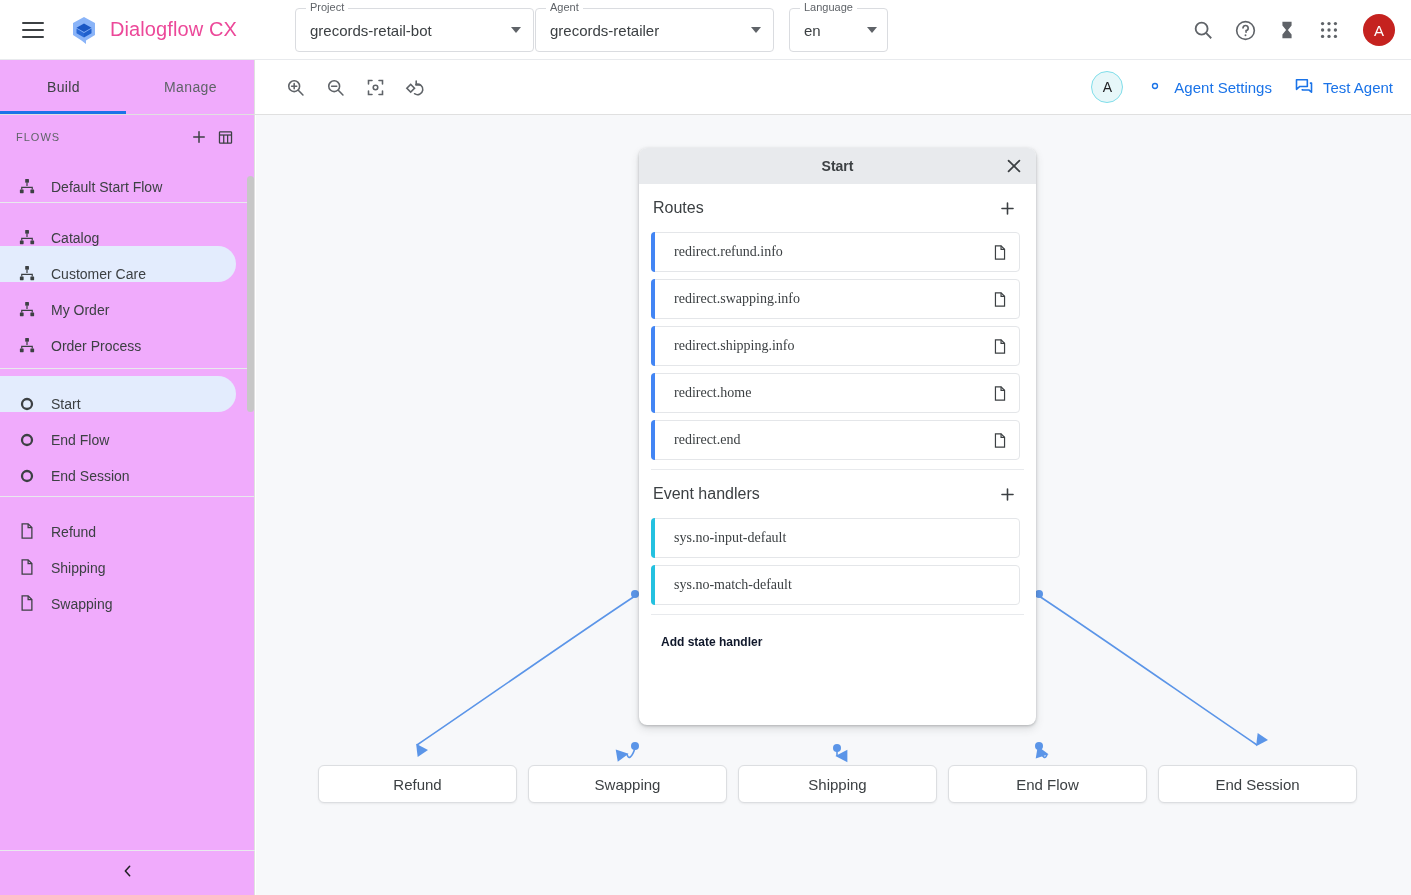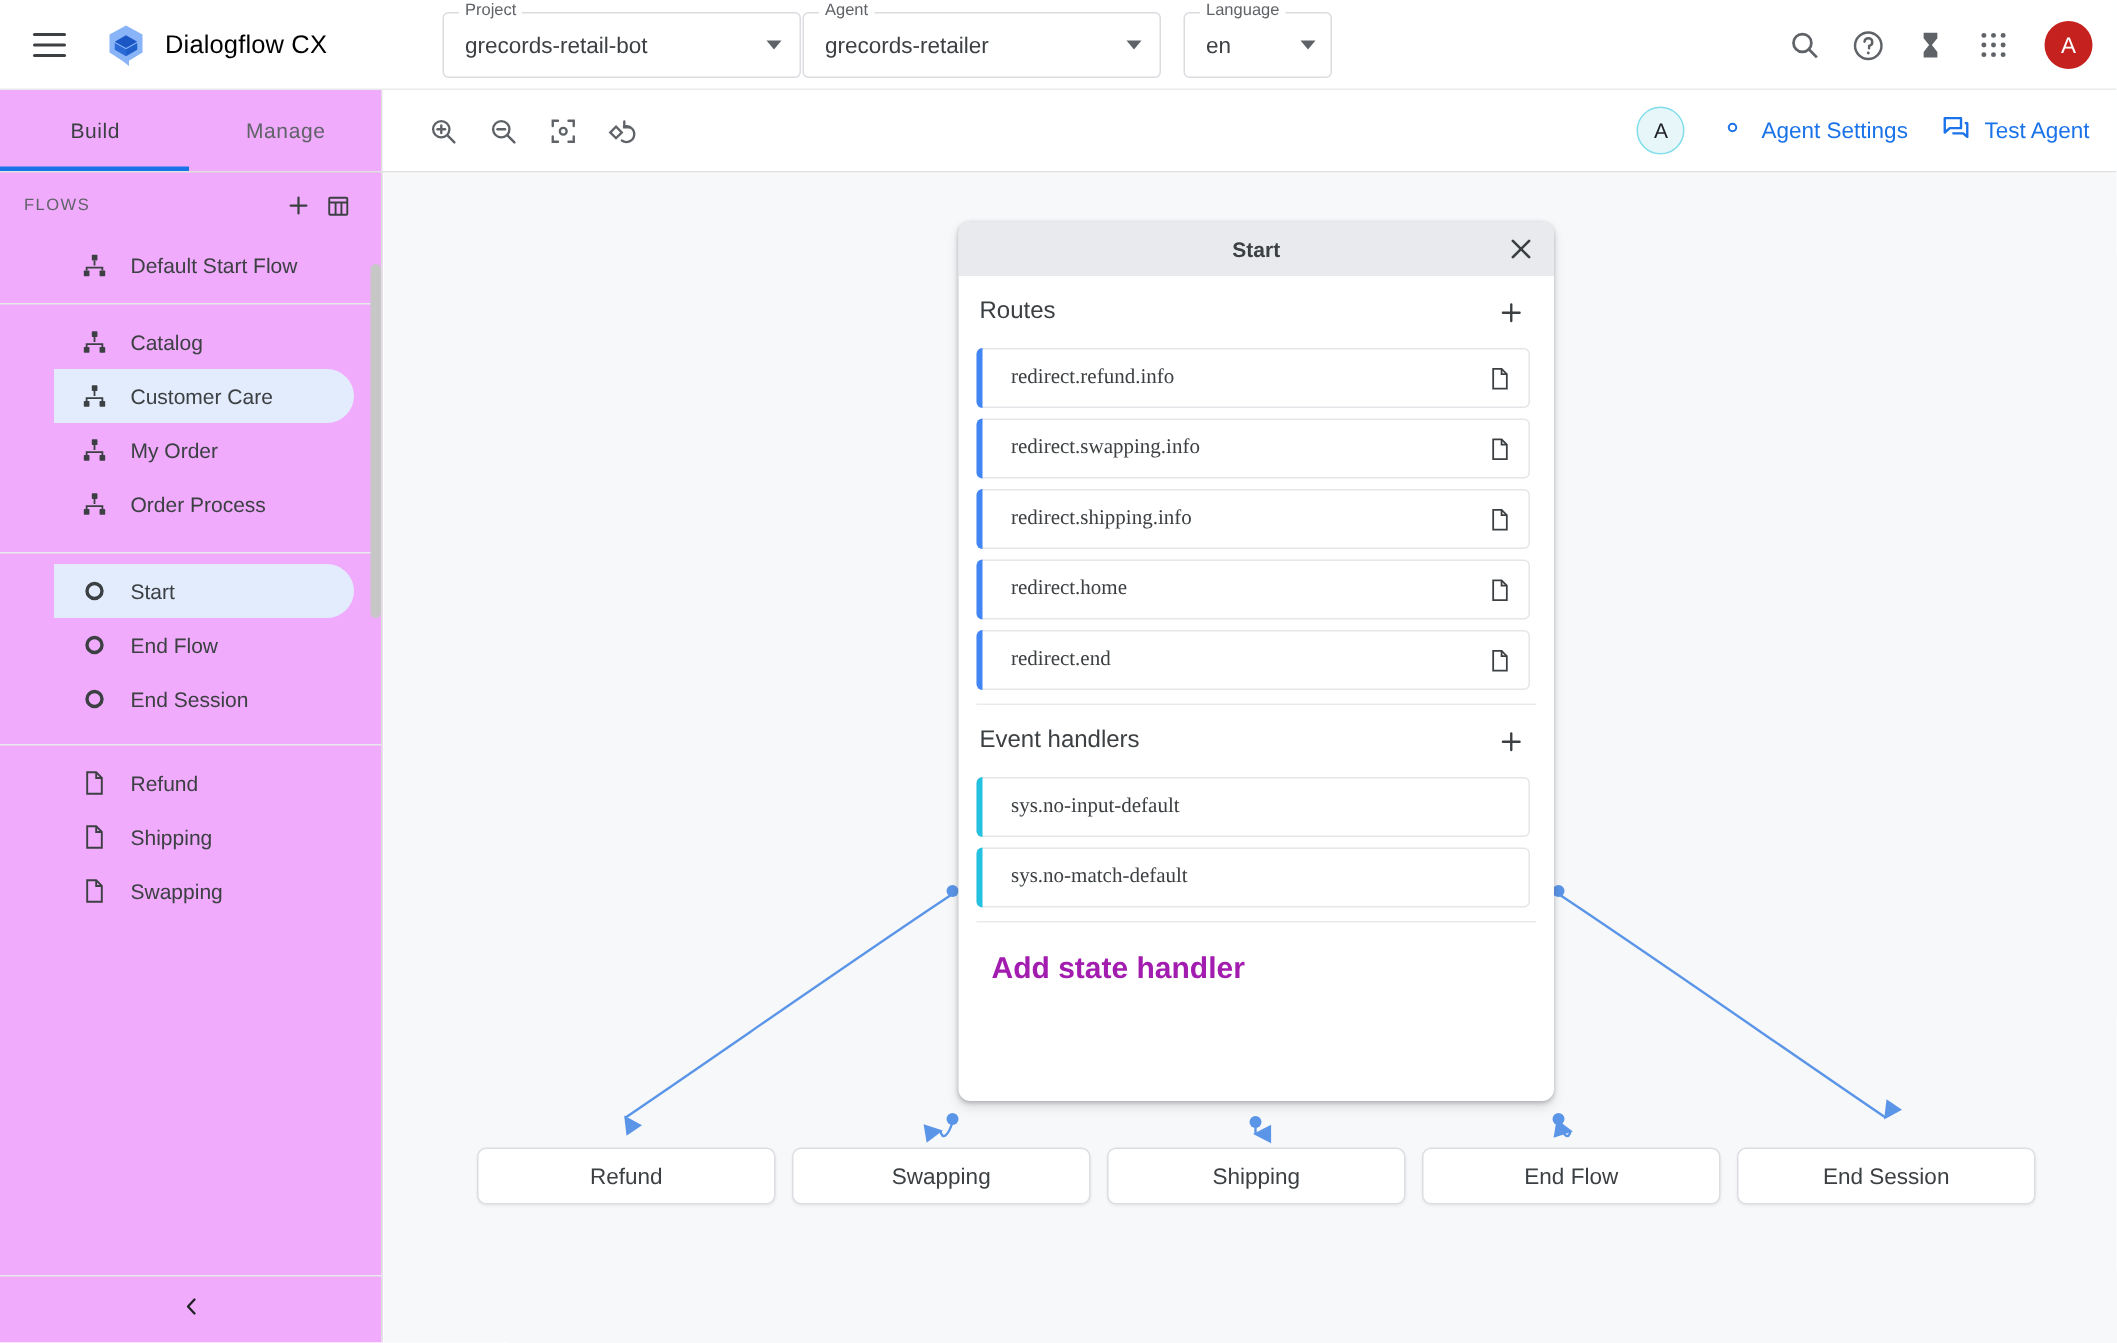--- a/index.html
+++ b/index.html
@@ -14,21 +14,21 @@
   .topbar {
     position: absolute; top: 0; left: 0; width: 1411px; height: 60px;
     background: #fff; display: flex; align-items: center;
     border-bottom: 1px solid #e8eaed;
   }
   .hamburger { width: 22px; height: 16px; margin-left: 22px; cursor: pointer;
     display: flex; flex-direction: column; justify-content: space-between; }
   .hamburger span { display:block; height: 2px; background: #3c4043; border-radius: 1px; }
   .logo-wrap { display: flex; align-items: center; margin-left: 24px; }
   .logo-mark { width: 32px; height: 32px; }
-  .brand-title { font-size: 17px; color: #000000; margin-left: 10px; letter-spacing: .1px; }
+  .brand-title { font-size: 20px; color: #ec4899; margin-left: 10px; letter-spacing: .1px; }
 
   .field {
     position: relative; height: 44px; border: 1px solid #dadce0; border-radius: 4px;
     display: flex; align-items: center; background: #fff;
   }
   .field .flabel {
     position: absolute; top: -8px; left: 10px; background: #fff; padding: 0 4px;
     font-size: 11px; color: #5f6368; line-height: 12px;
   }
   .field .fvalue { font-size: 15px; color: #3c4043; margin-left: 14px; white-space: nowrap; }
@@ -63,22 +63,22 @@
   .tab.active { color: #3c4043; }
   .tab.active::after {
     content: ""; position: absolute; bottom: 0; left: 0; width: 126px; height: 3px; background: #1a73e8;
   }
   .sec-head {
     display: flex; align-items: center; height: 44px; padding-left: 16px; padding-right: 16px;
   }
   .sec-title { font-size: 11px; letter-spacing: 1px; color: #5f6368; flex: 1; }
   .sec-btn { width: 26px; height: 26px; display:flex; align-items:center; justify-content:center; cursor: pointer; }
   .nav-item {
-    display: flex; align-items: center; height: 36px; padding-left: 16px; cursor: pointer;
-    border-radius: 0 18px 18px 0; margin-right: 18px; margin-left: 36px;
+    display: flex; align-items: flex-end; height: 36px; padding-left: 16px; cursor: pointer;
+    border-radius: 0 18px 18px 0; margin-right: 18px;
   }
   .nav-item .ni-ico { width: 22px; display: flex; align-items: center; justify-content: center; }
   .nav-item .ni-label { font-size: 14px; color: #3c4043; margin-left: 13px; }
   .nav-item.selected { background: #e3ecfd; }
   .group-sep { border-top: 1px solid #e8eaed; margin: 7px 0; }
   .sb-scroll-thumb { position: absolute; left: 247px; top: 116px; width: 7px; height: 236px; background: #c7c7c7; border-radius: 4px; cursor: pointer; }
   .collapse-btn {
     position: absolute; left: 0; bottom: 0; width: 255px; height: 45px;
     border-top: 1px solid #e8eaed; display: flex; align-items: center; justify-content: center; cursor: pointer;
   }
@@ -126,21 +126,21 @@
   .np-row::before {
     content: ""; position: absolute; left: -1px; top: -1px; bottom: -1px; width: 4px;
     border-radius: 4px 0 0 4px;
   }
   .np-row.route::before { background: #4285f4; }
   .np-row.event::before { background: #24c1e0; }
   .np-row-label { flex: 1; font-size: 14px; color: #3c4043; font-family: Liberation Serif, serif; }
   .np-row-ico { width: 22px; margin-right: 8px; display: flex; align-items: center; justify-content: center; }
   .np-divider { border-top: 1px solid #e8eaed; margin: 9px 12px 0 12px; }
   .np-addstate {
-    padding: 20px 0 0 22px; font-size: 20px; color: #a21caf; font-weight: bold; cursor: pointer;
+    padding: 20px 0 0 22px; font-size: 12px; color: #0f172a; font-weight: bold; cursor: pointer;
   }
   .np-pad { height: 76px; }
 
   
   .flow-node {
     position: absolute; height: 38px; background: #fff; border: 1px solid #dcdee1;
     border-radius: 6px; display: flex; align-items: center; justify-content: center;
     font-size: 15px; color: #3c4043; cursor: pointer;
     box-shadow: 0 1px 2px rgba(60,64,67,.08);
   }

